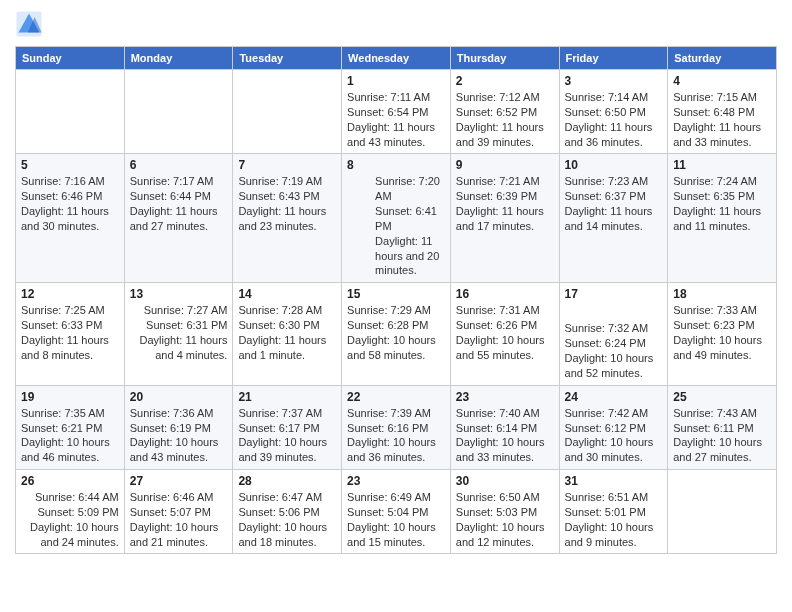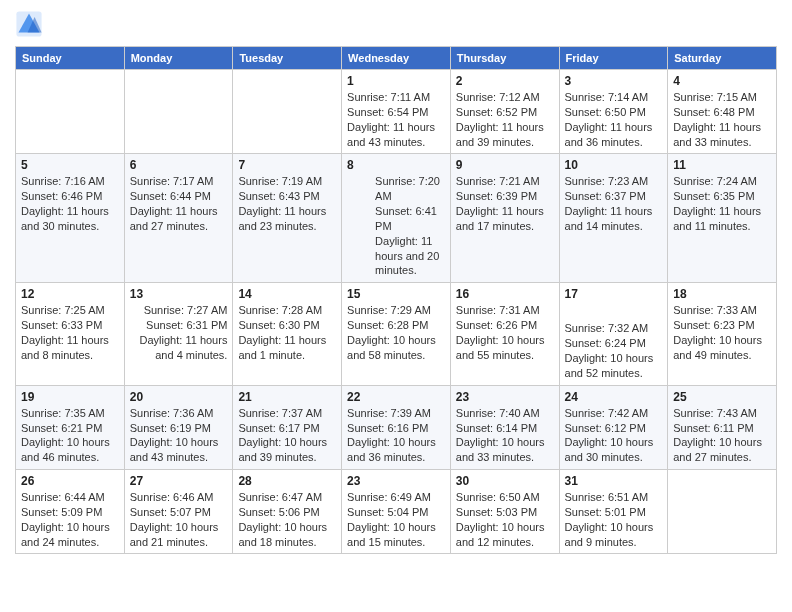--- a/index.html
+++ b/index.html
@@ -293,21 +293,21 @@
           <td>
             <div class="day-number">25</div>
             <div class="day-info" style="white-space: pre-line;">Sunrise: 7:43 AM
 Sunset: 6:11 PM
 Daylight: 10 hours and 27 minutes.</div>
           </td>
         </tr>
         <tr>
           <td>
             <div class="day-number">26</div>
-            <div class="day-info" style="white-space: pre-line;">Sunrise: 6:44 AM
+            <div class="day-info" style="white-space: pre-line; text-align: right;">Sunrise: 6:44 AM
 Sunset: 5:09 PM
 Daylight: 10 hours and 24 minutes.</div>
           </td>
           <td>
             <div class="day-number">27</div>
             <div class="day-info" style="white-space: pre-line;">Sunrise: 6:46 AM
 Sunset: 5:07 PM
 Daylight: 10 hours and 21 minutes.</div>
           </td>
           <td>

